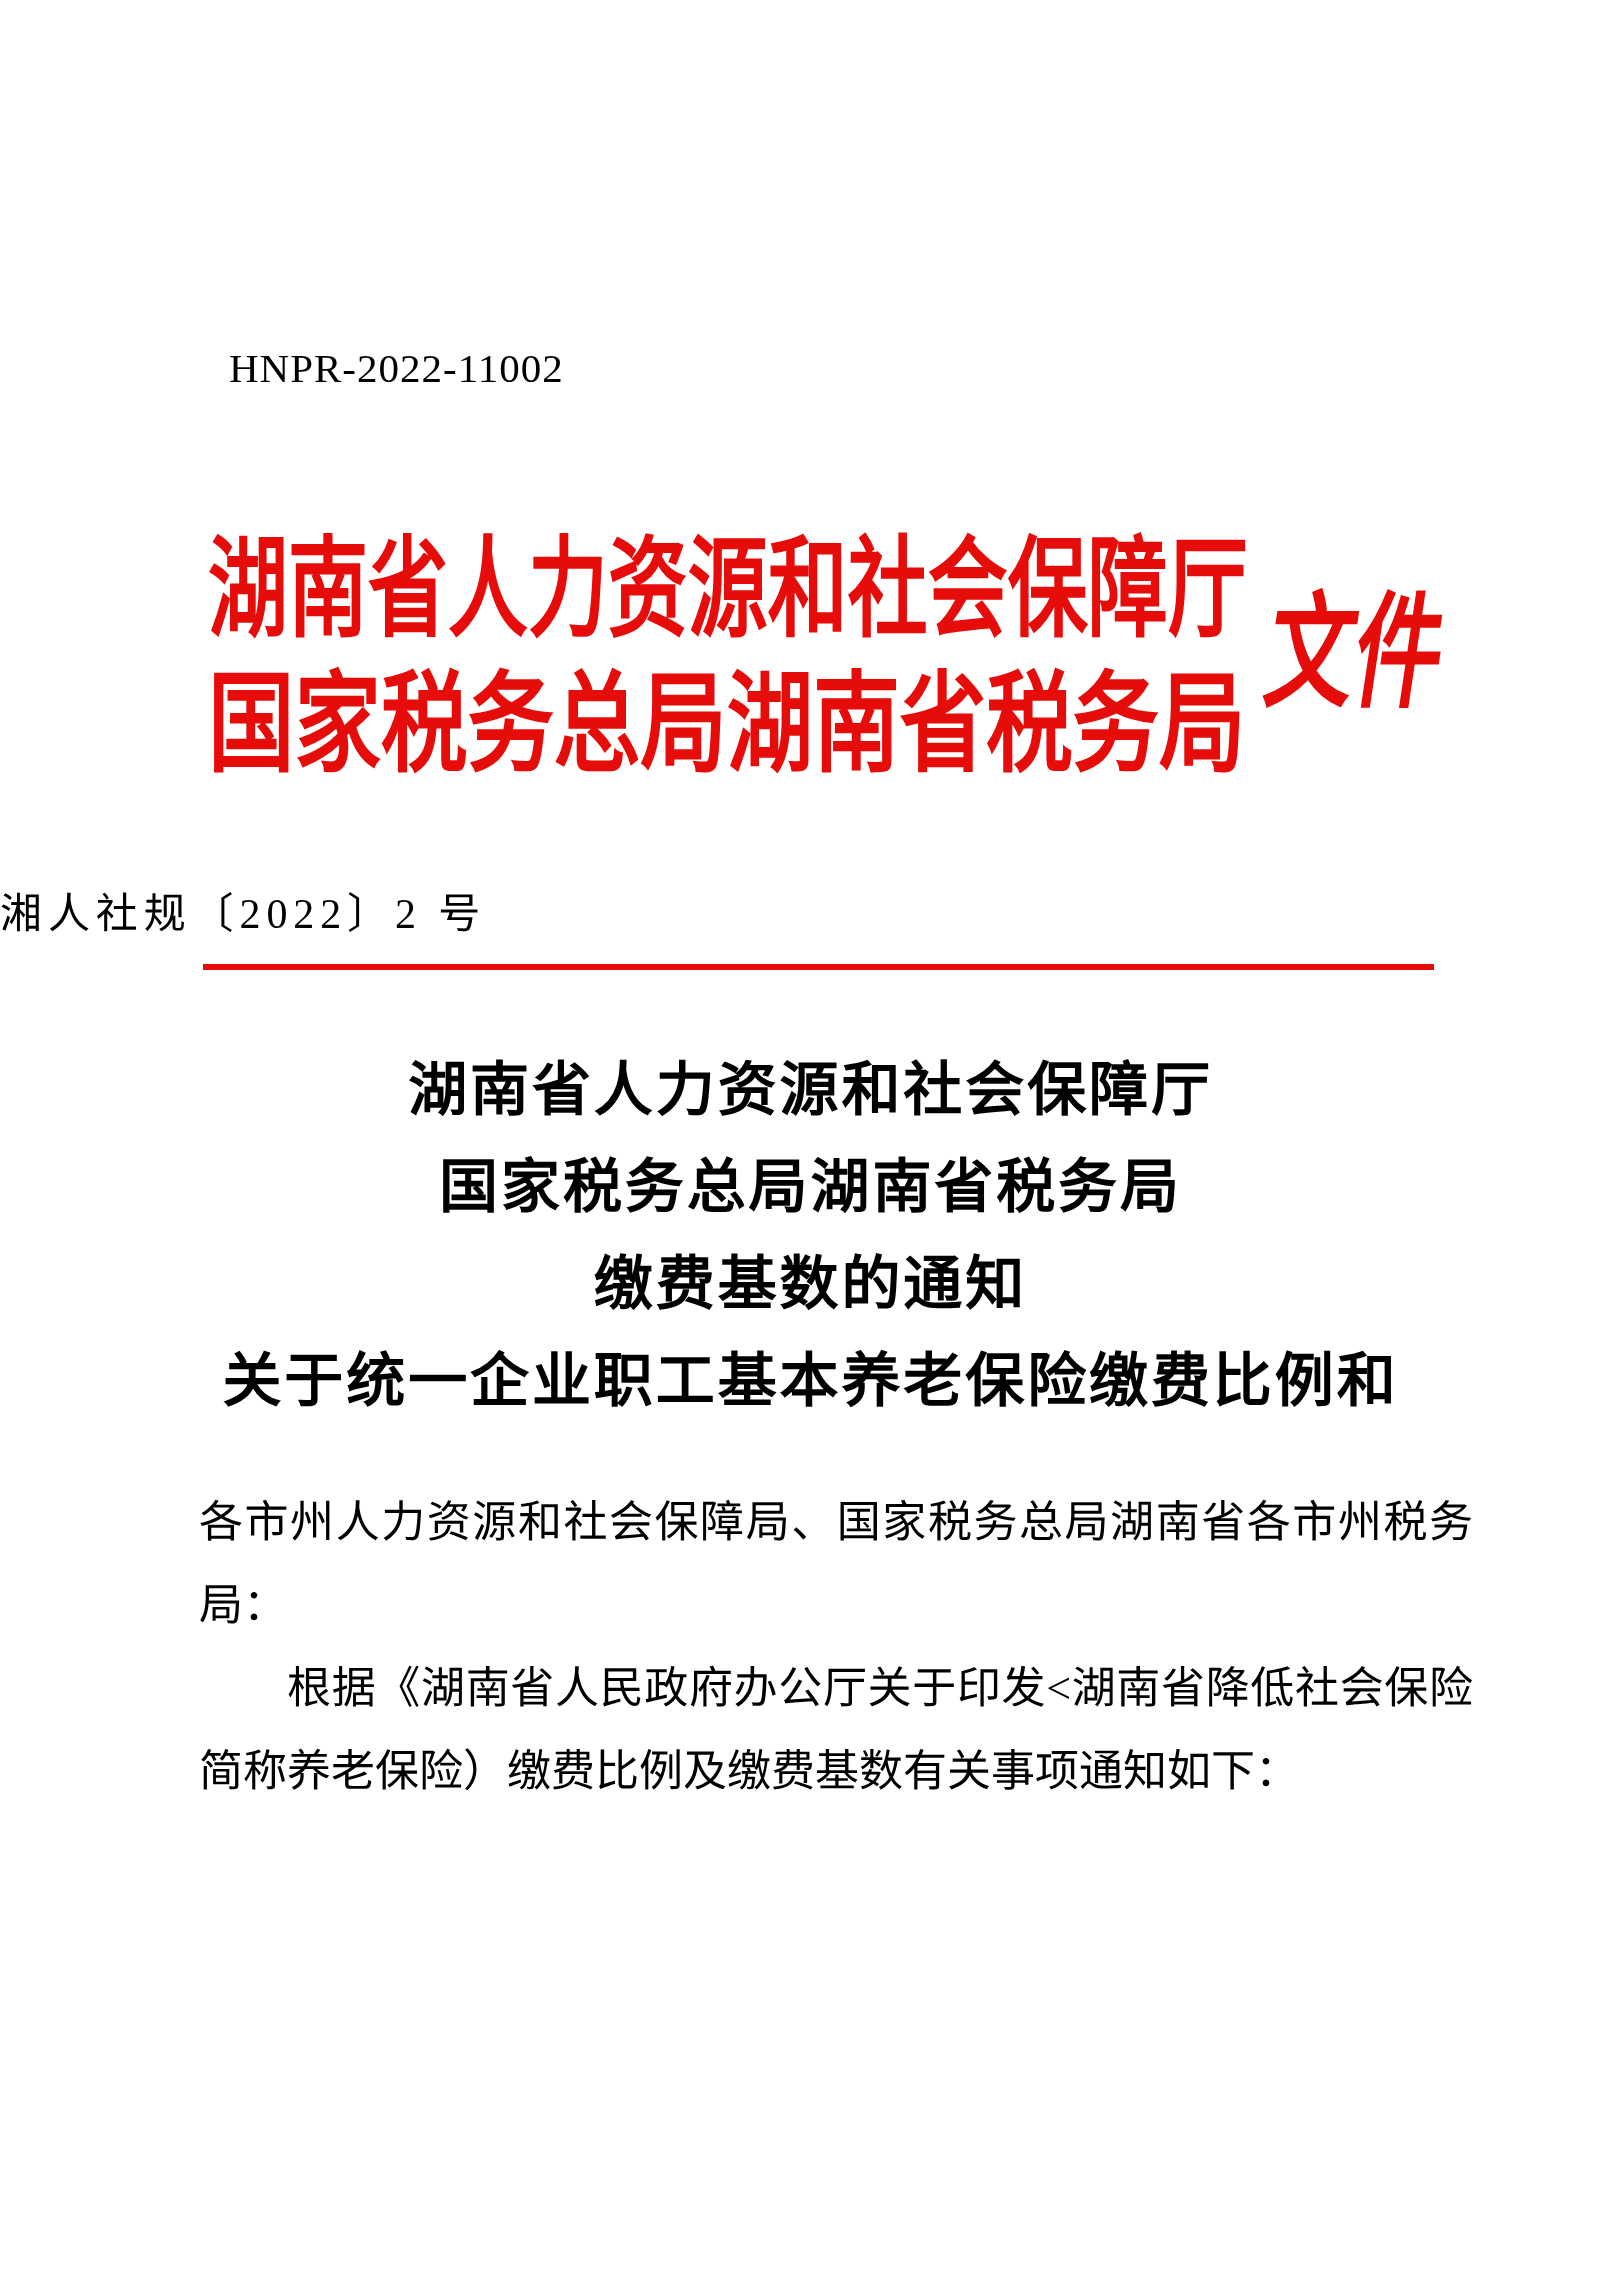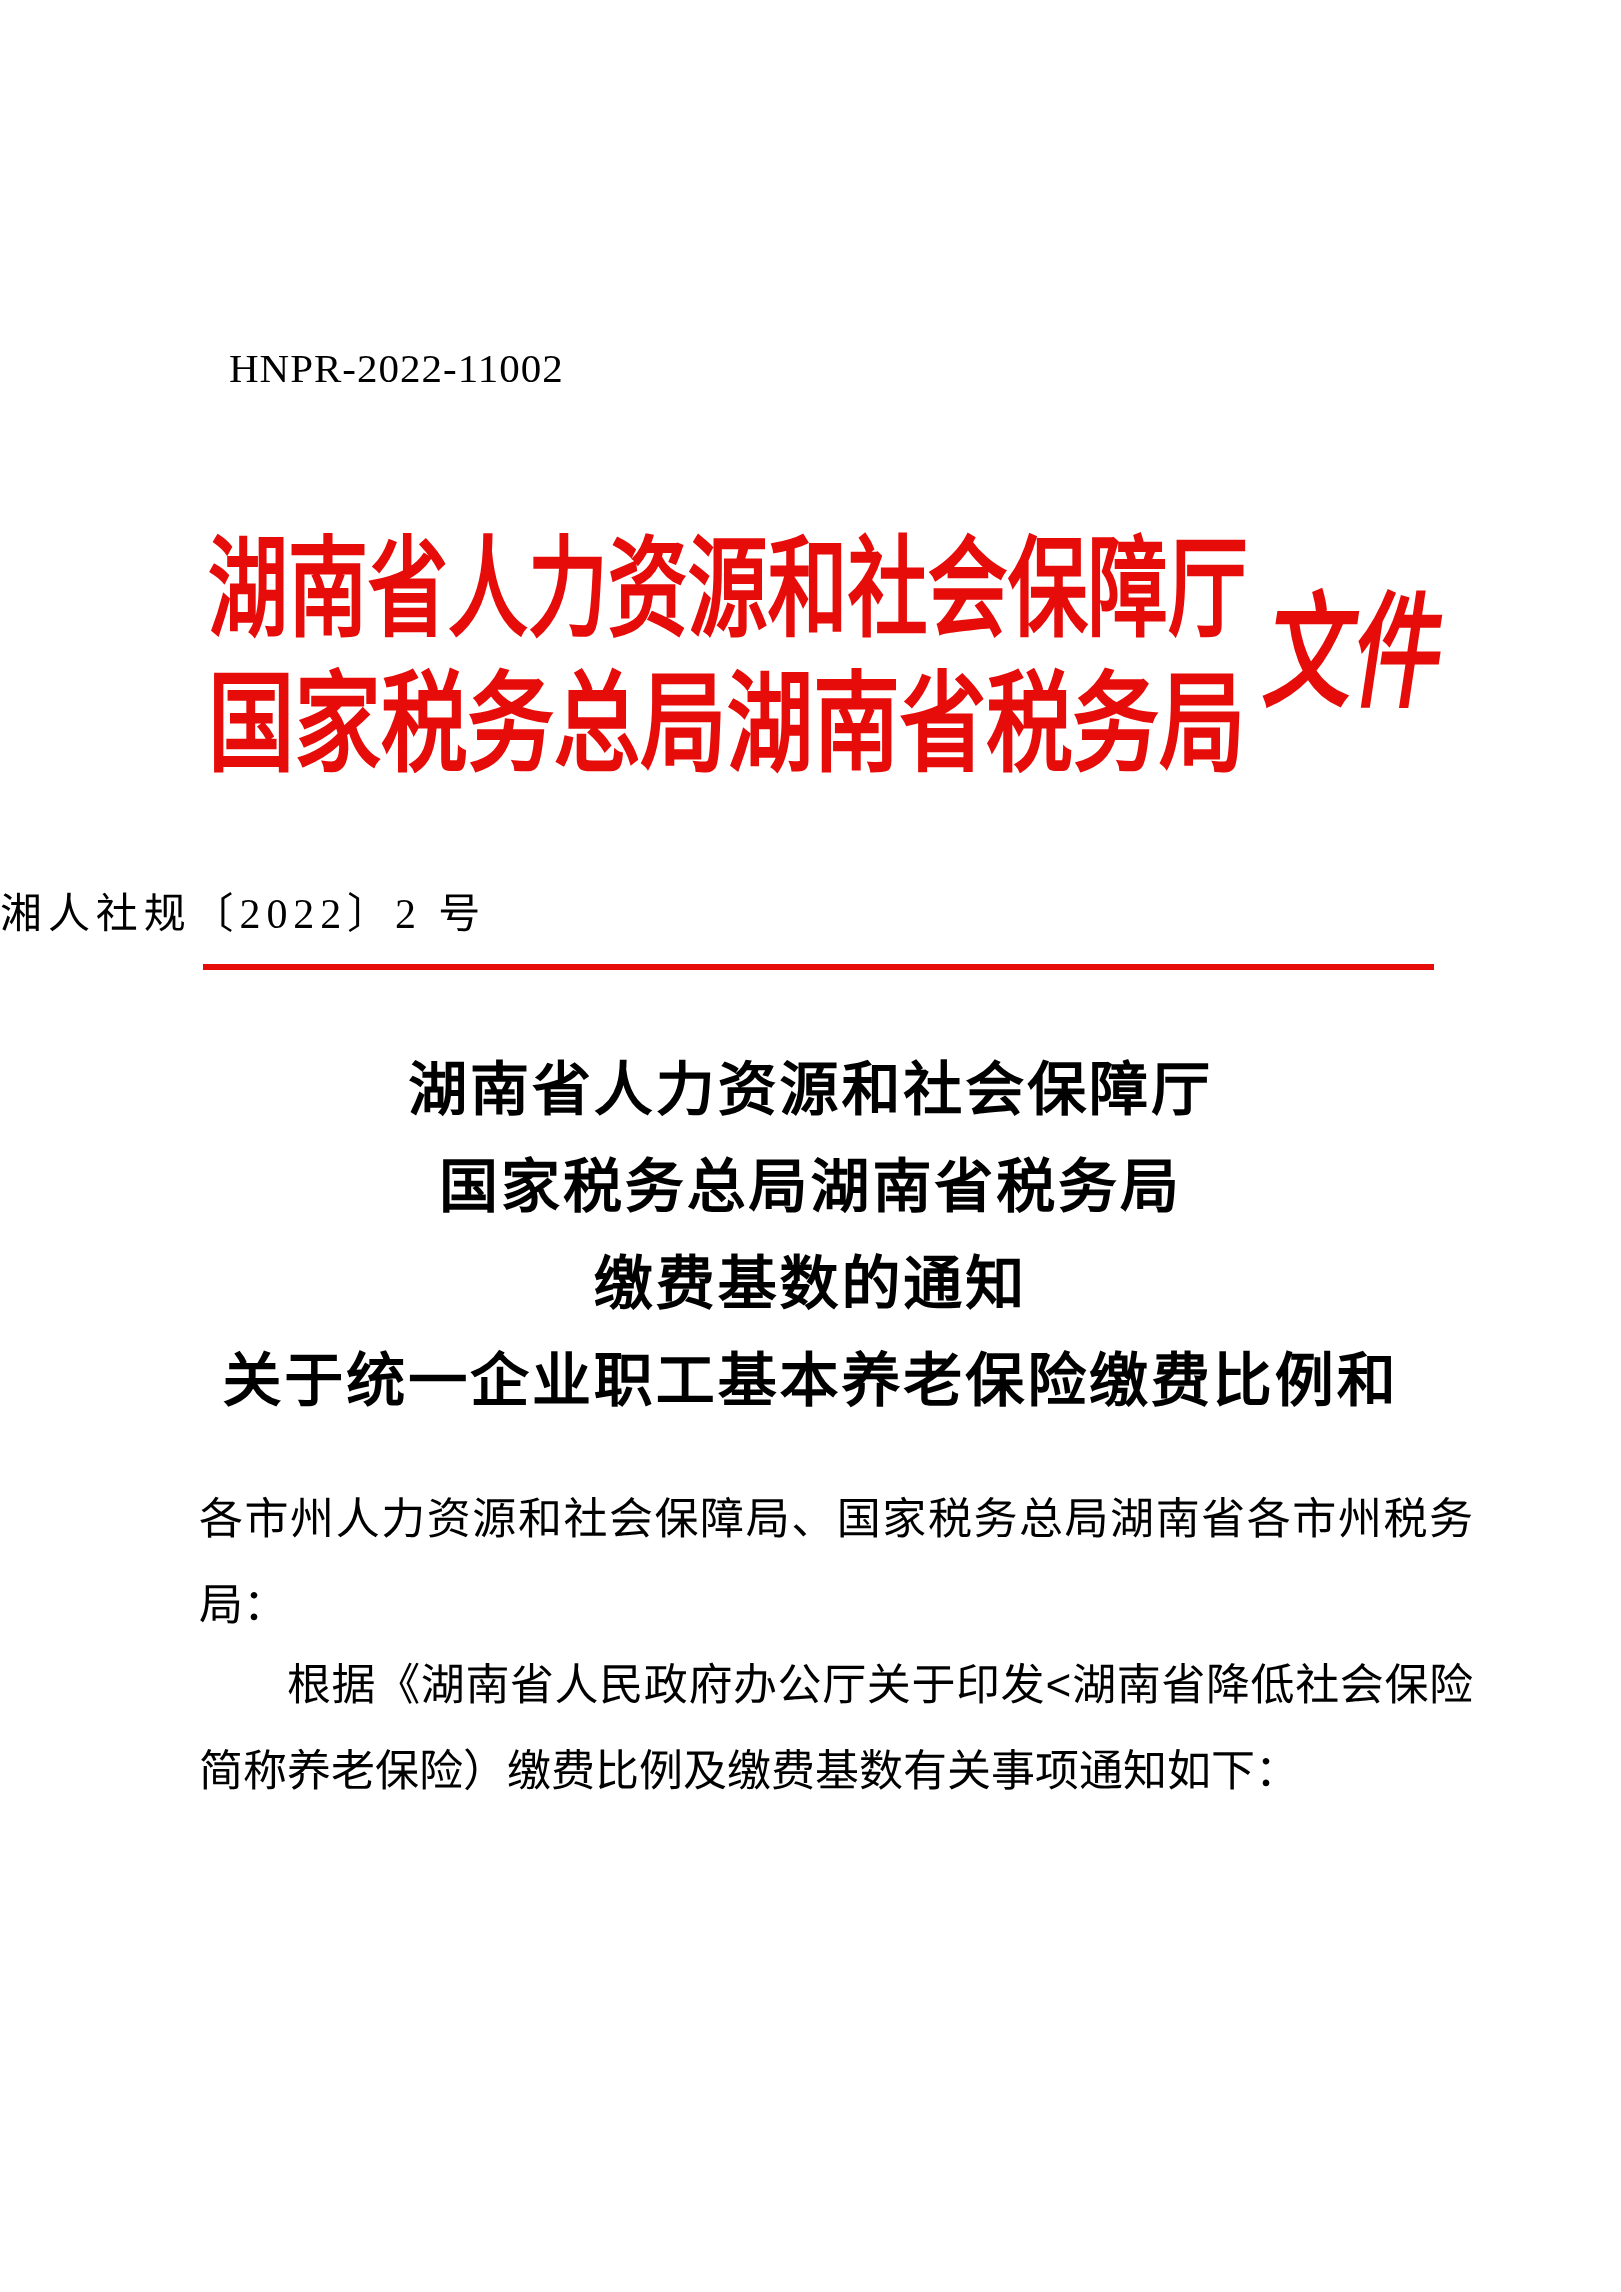--- a/index.html
+++ b/index.html
@@ -92,21 +92,20 @@
     top: 1481px;
     width: 1274px;
     font-size: 44px;
     line-height: 83px;
     white-space: nowrap;
   }
   .body-block .line { white-space: normal; }
   .body-block .j {
     text-align: justify;
     text-align-last: justify;
-    font-family: Liberation Mono, monospace;
   }
   .body-block .indent { padding-left: 88px; }
 </style>
 </head>
 <body>
 
 <div class="page">
 
   <div class="doc-code">HNPR-2022-11002</div>
 

